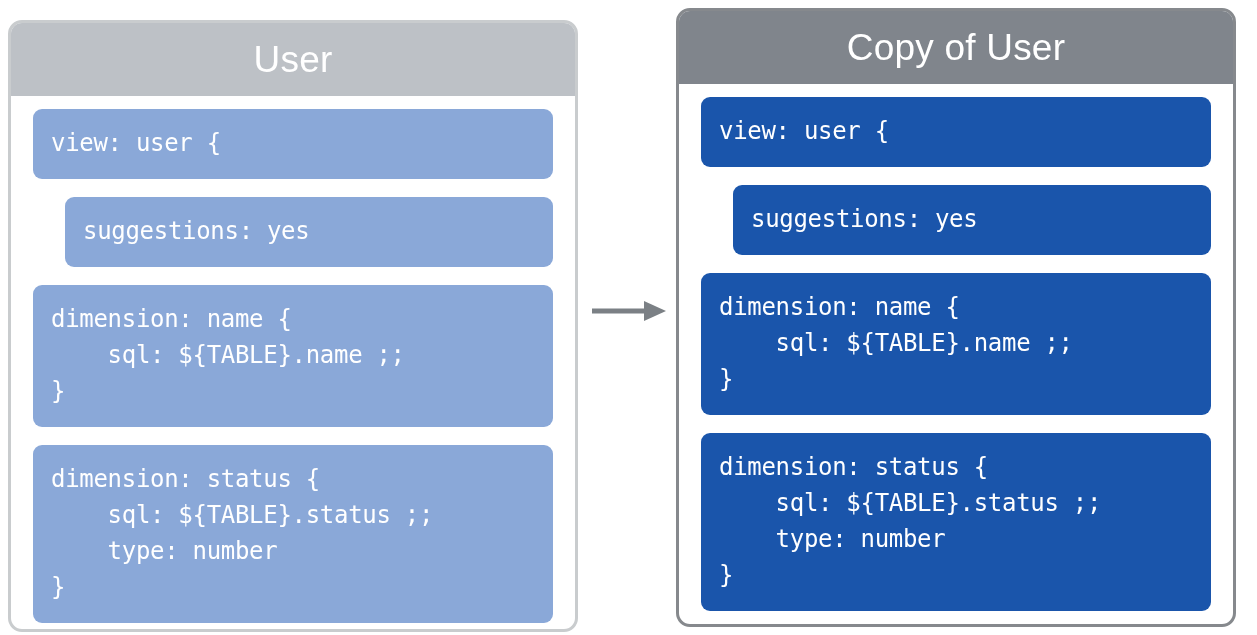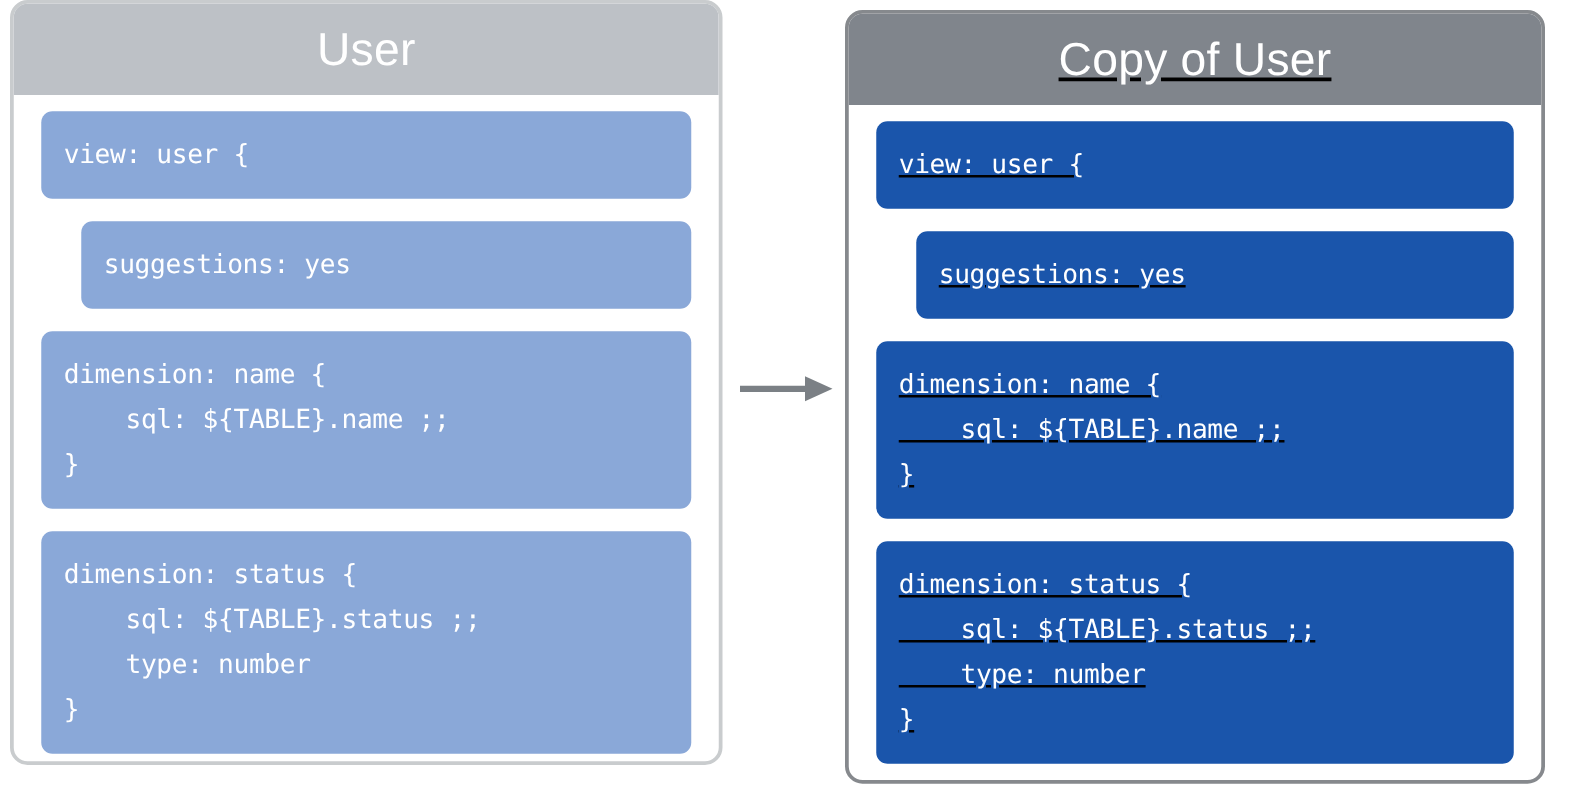--- a/index.html
+++ b/index.html
@@ -26,32 +26,31 @@
     position: absolute;
     box-sizing: border-box;
     background: #ffffff;
     border-radius: 14px;
     overflow: hidden;
     display: flex;
     flex-direction: column;
   }
   .panel.source {
     left: 8px;
-    top: 0;
+    top: 20px;
     width: 570px;
     height: 612px;
     border: 3px solid #c9ccce;
   }
   .panel.copy {
     left: 676px;
     top: 8px;
     width: 560px;
     height: 619px;
     border: 3px solid #86898d;
-    text-decoration: underline;
   }
 
   .panel-header {
     flex: 0 0 auto;
     height: 73px;
     display: flex;
     align-items: center;
     justify-content: center;
   }
   .panel.source .panel-header { background: #bdc1c6; }
@@ -75,21 +74,21 @@
     box-sizing: border-box;
   }
 
   
   .code-block {
     border-radius: 9px;
     padding: 16px 18px 18px 18px;
     box-sizing: border-box;
     color: #ffffff;
     font-family: "DejaVu Sans Mono", "Liberation Mono", monospace;
-    font-size: 21px;
+    font-size: 24px;
     line-height: 36px;
     white-space: pre;
     letter-spacing: -0.3px;
   }
   .panel.source .code-block { background: #8aa8d8; }
   .panel.copy   .code-block { background: #1a55ab; }
 
   
   .code-block.b0 { min-height: 68px; }
   .code-block.b1 { min-height: 68px; margin-left: 32px; }

